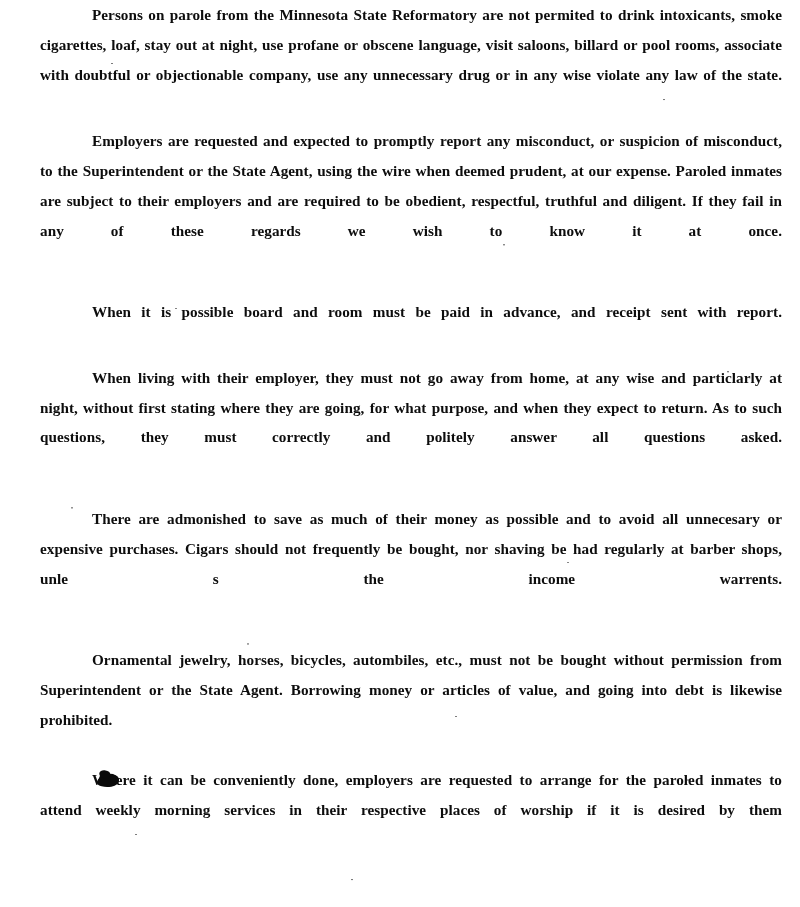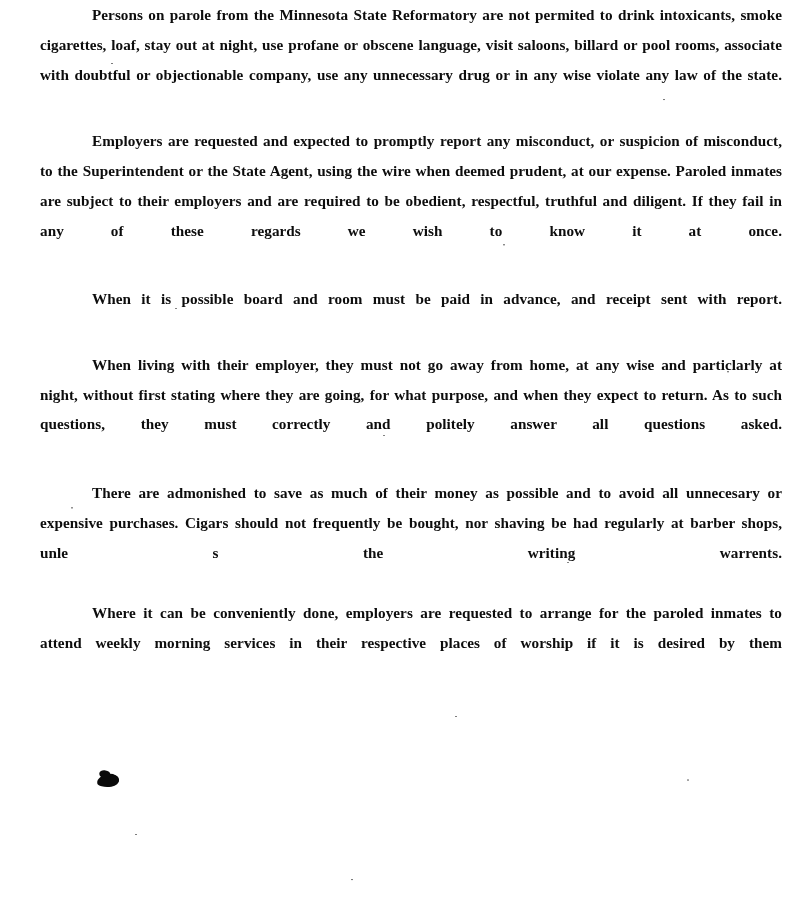--- a/index.html
+++ b/index.html
@@ -36,21 +36,21 @@
     font-weight: bold;
     font-size: 15.2px;
     line-height: 29.8px;
     letter-spacing: 0.05px;
     word-spacing: 0.6px;
     text-indent: 52px;
     color: #0d0d0d;
   }
   p.para.gap-sm  { margin-top: 1px; }
   p.para.gap-md  { margin-top: 6px; }
-  p.para.gap-lg  { margin-top: 9px; }
+  p.para.gap-lg  { margin-top: 22px; }
   p.para.gap-xl  { margin-top: 7px; }
 
   
   p.para::after {
     content: "";
     display: inline-block;
     width: 100%;
   }
 
   
@@ -120,22 +120,23 @@
   <div id="doc-body">
 
     <p class="para">Persons on parole from the Minnesota State Reformatory are not permited to  drink  intoxicants, smoke cigarettes, loaf, stay out at night,   use  profane  or  obscene language, visit saloons, billard or pool rooms, associate with doubtful or objectionable  company, use any unnecessary drug or  in  any wise violate any law of the state.</p>
 
     <p class="para gap-xl">Employers are requested and expected to promptly report any misconduct,   or suspicion of misconduct,  to the Superintendent or the State Agent,  using the wire when deemed prudent,  at our expense.   Paroled inmates are subject to their employers and are required to be obedient, respectful, truthful and diligent.   If they fail in any of these regards we wish to know it at once.</p>
 
     <p class="para gap-lg">When it is possible board and room must be paid in advance,  and receipt sent with report.</p>
 
     <p class="para gap-md">When living with their employer, they must not go away from home, at any wise and particlarly at night, without first stating where they are going, for what purpose, and when they  expect to return.   As to such questions, they must correctly and politely answer all questions asked.</p>
 
-    <p class="para gap-lg">There are admonished to save as much of their money as possible and to avoid all unnecesary or expensive purchases.    Cigars should not frequently be bought, nor shaving be had regularly at barber shops, unle s the writing warrents.</p>
+    <p class="para gap-lg">There are admonished to save as much of their money as possible and to avoid all unnecesary or expensive purchases.    Cigars should not frequently be bought, nor shaving be had regularly at barber shops, unle s the income warrents.</p>
 
+    <p class="para gap-lg">Ornamental jewelry, horses, bicycles, autombiles, etc., must not be  bought without permission from Superintendent or the State Agent.   Borrowing money or articles of value, and going into debt is likewise prohibited.</p>
 
 
 
     <p class="para gap-sm">Where it can be conveniently done, employers are requested to  arrange  for  the  paroled inmates to attend weekly morning services in their respective places of worship if it is desired by them</p>
 
   </div>
 
   <div id="ink-blot"></div>
   <div id="speckles"></div>
 

